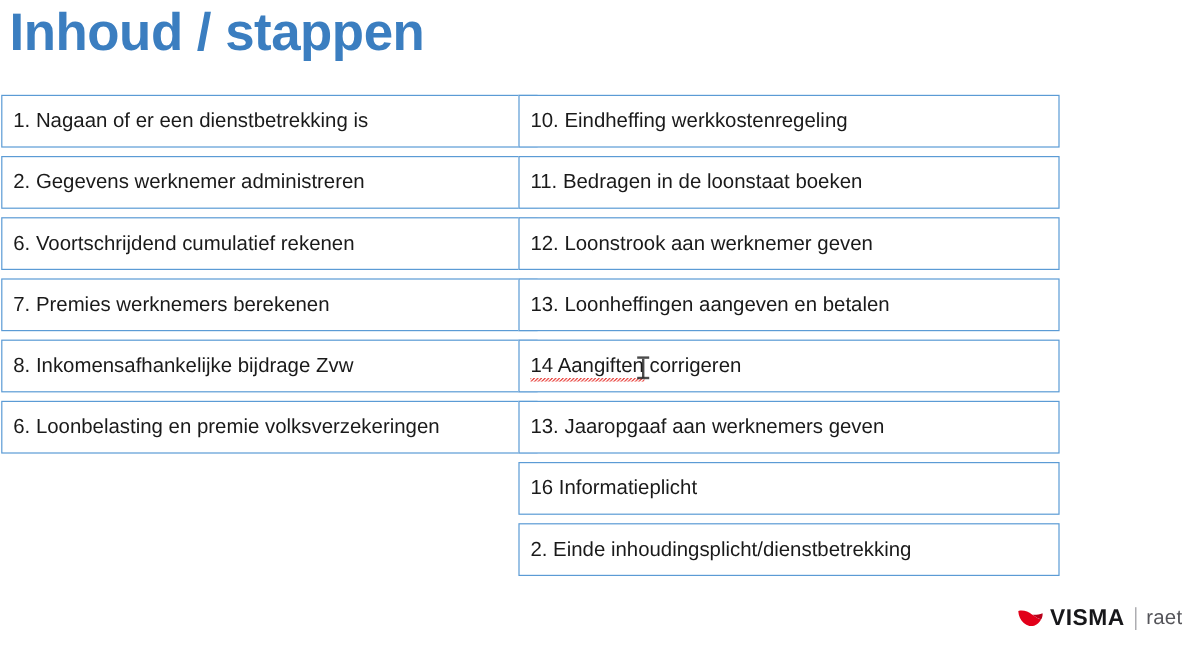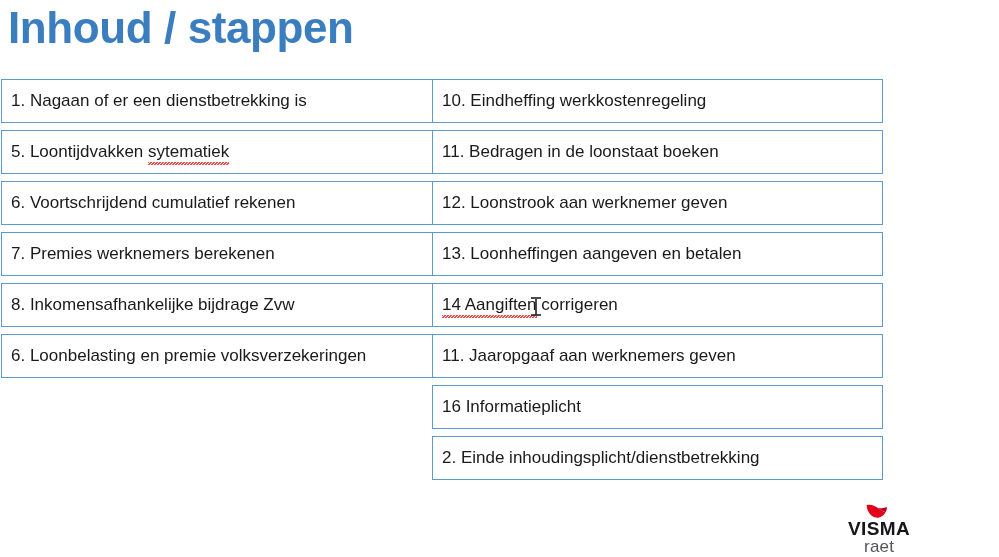--- a/index.html
+++ b/index.html
@@ -112,21 +112,20 @@
   #text-cursor .cap-b { top: 18px; }
 
   
   #brand-logo {
     position: absolute;
     left: 848px;
     top: 503px;
     display: flex;
     align-items: center;
     height: 24px;
-    flex-direction: column;
   }
   #visma-mark {
     width: 22px;
     height: 16px;
     margin-right: 5px;
     flex: none;
     display: block;
   }
   #visma-wordmark {
     font-size: 19px;
@@ -153,21 +152,21 @@
 
 <div id="slide">
 
   <div id="page-title">Inhoud / stappen</div>
 
   <div id="column-left" class="column">
       <div class="step-box">
         <div class="step-label">1. Nagaan of er een dienstbetrekking is</div>
       </div>
       <div class="step-box">
-        <div class="step-label">5. Loontijdvakken <span class="misspell">sytematiek</span></div>
+        <div class="step-label">2. Gegevens werknemer administreren</div>
       </div>
       <div class="step-box">
         <div class="step-label">6. Voortschrijdend cumulatief rekenen</div>
       </div>
       <div class="step-box">
         <div class="step-label">7. Premies werknemers berekenen</div>
       </div>
       <div class="step-box">
         <div class="step-label">8. Inkomensafhankelijke bijdrage Zvw</div>
       </div>
@@ -185,21 +184,21 @@
       <div class="step-box">
         <div class="step-label">12. Loonstrook aan werknemer geven</div>
       </div>
       <div class="step-box">
         <div class="step-label">13. Loonheffingen aangeven en betalen</div>
       </div>
       <div class="step-box">
         <div class="step-label"><span class="misspell">14 Aangiften</span> corrigeren</div>
       </div>
       <div class="step-box">
-        <div class="step-label">11. Jaaropgaaf aan werknemers geven</div>
+        <div class="step-label">13. Jaaropgaaf aan werknemers geven</div>
       </div>
       <div class="step-box">
         <div class="step-label">16 Informatieplicht</div>
       </div>
       <div class="step-box">
         <div class="step-label">2. Einde inhoudingsplicht/dienstbetrekking</div>
       </div>
     </div>
 
   <div id="text-cursor">

